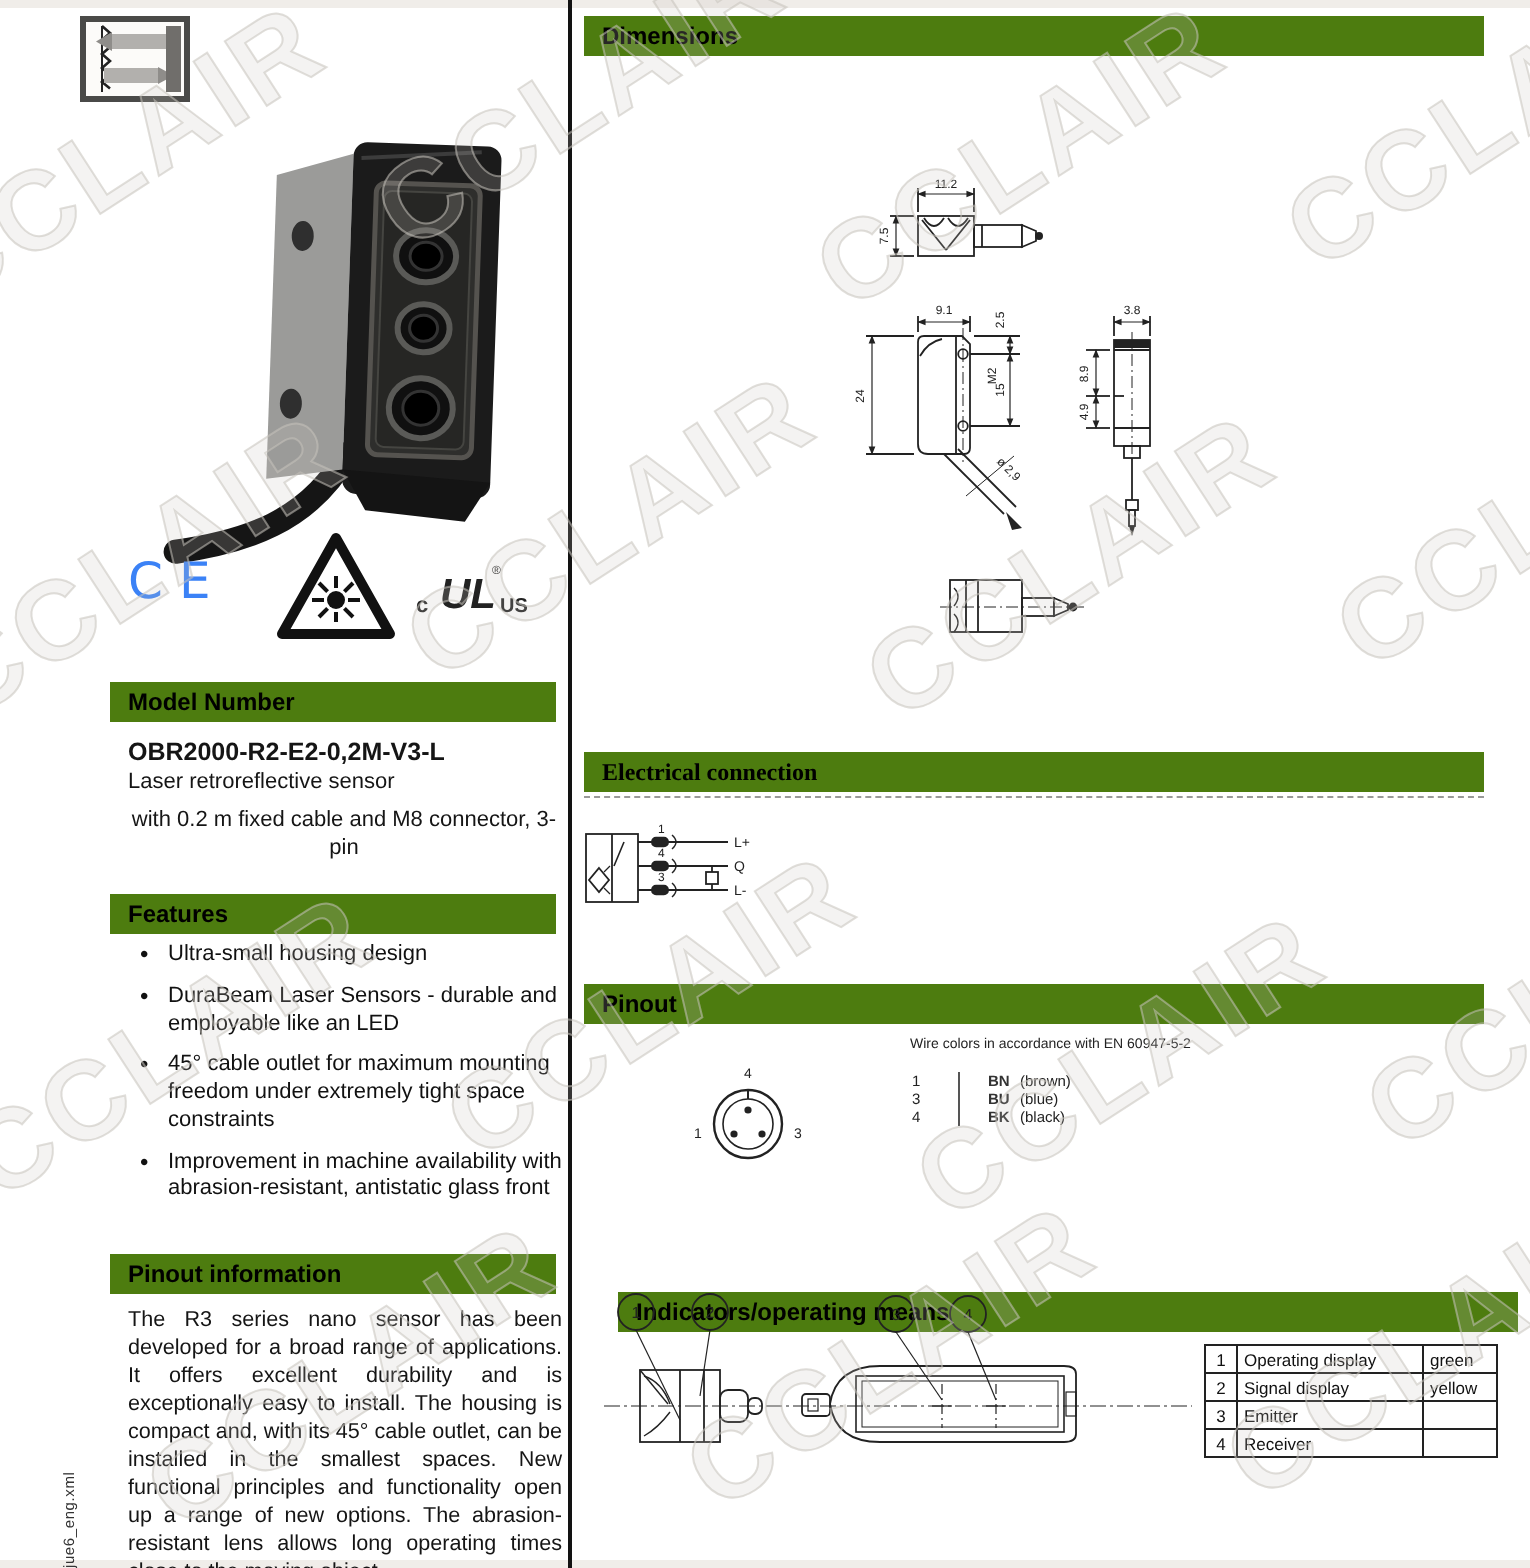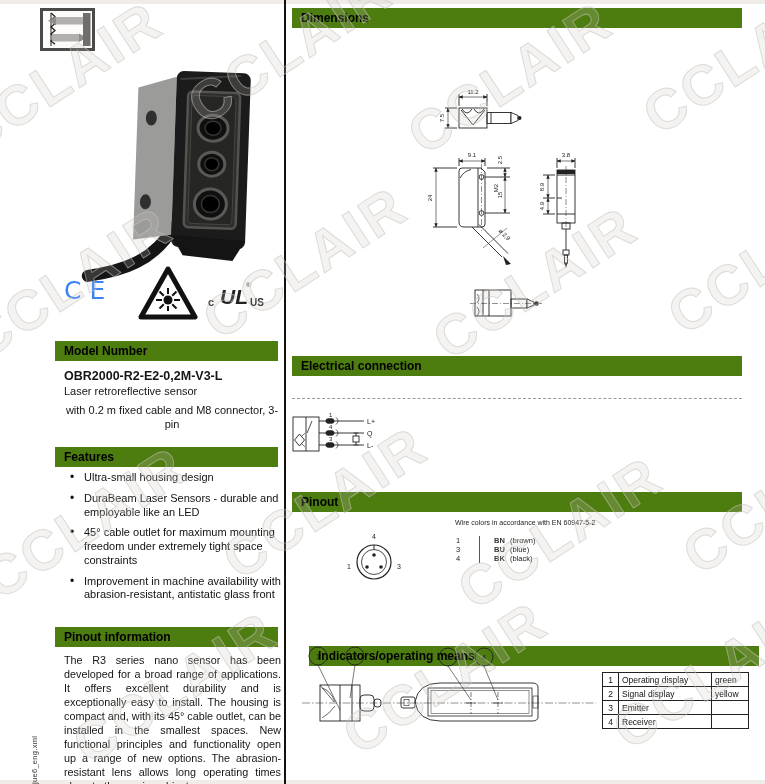--- a/index.html
+++ b/index.html
@@ -237,21 +237,21 @@
   <text class="dimtext" x="17" y="120" text-anchor="middle" transform="rotate(-90 17 120)">24</text>
   <text class="dimtext" x="87" y="82" text-anchor="middle" transform="rotate(-90 87 82)">2.5</text>
   <text class="dimtext" x="83" y="110" text-anchor="middle" transform="rotate(-90 83 110)">M2</text>
   <text class="dimtext" x="87" y="117" text-anchor="middle" transform="rotate(-90 87 117)">15</text>
   <text class="dimtext" x="88" y="158" text-anchor="middle" transform="rotate(45 88 158)">ø 2,9</text>
   <text class="dimtext" x="151" y="79" text-anchor="middle">3.8</text>
   <text class="dimtext" x="129" y="109" text-anchor="middle" transform="rotate(-90 129 109)">8.9</text>
   <text class="dimtext" x="129" y="128" text-anchor="middle" transform="rotate(-90 129 128)">4.9</text>
 </svg>
 
-<div class="secbar right content" style="top:356px;">Electrical connection</div>
+<div class="secbar right content" style="top:376px;font-family:Liberation Serif, serif;">Electrical connection</div>
 <div class="dashrule content"></div>
 
 <svg class="content" style="left:292px;top:407px;" width="110" height="55" viewBox="0 0 110 55">
   <g stroke="#222" stroke-width="0.9" fill="none">
     <rect x="1" y="10" width="26" height="34"></rect>
     <line x1="14" y1="10" x2="14" y2="44"></line>
     <polygon points="7.5,27 12.5,33 7.5,39 2.5,33"></polygon>
     <line x1="10" y1="29" x2="13" y2="26" stroke-width="0.6"></line>
     <line x1="10" y1="37" x2="13" y2="40" stroke-width="0.6"></line>
     <line x1="20" y1="14" x2="15" y2="26" stroke-width="0.8"></line>

